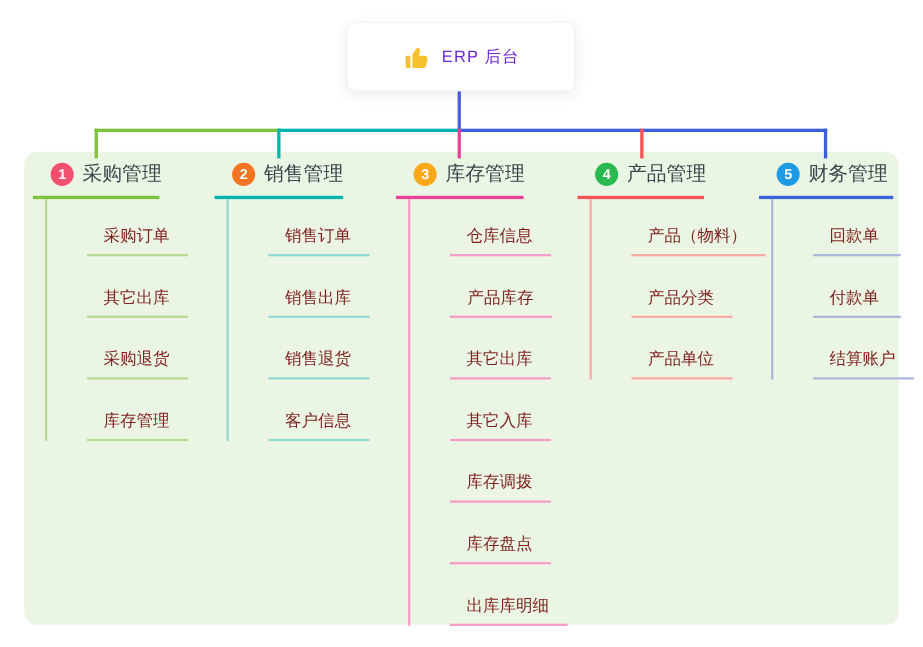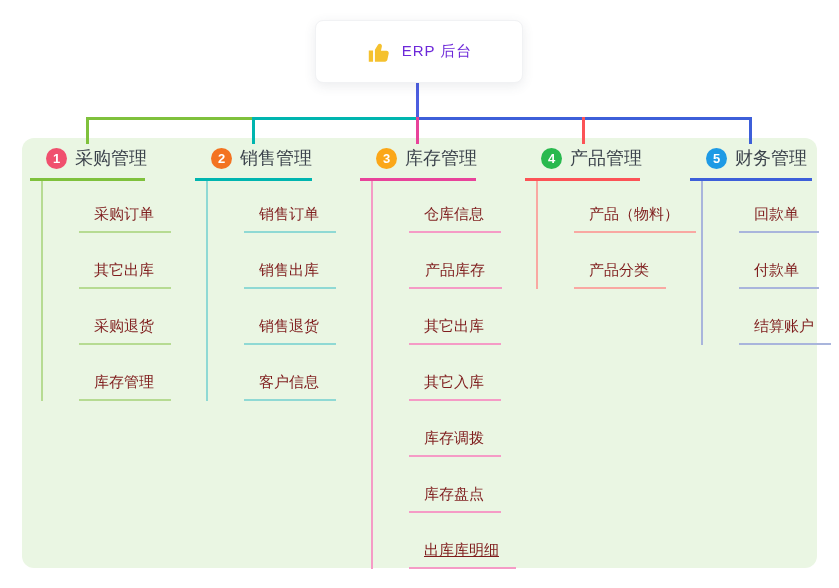--- a/index.html
+++ b/index.html
@@ -99,31 +99,32 @@
           <span class="badge" style="background: rgb(251, 167, 24);">3</span>
           <span class="branch-label">库存管理</span>
         </div>
         <ul class="branch-items" style="border-left-color: rgb(245, 155, 198);">
           <li class="branch-item" style="border-bottom-color: rgb(245, 155, 198);">仓库信息</li>
           <li class="branch-item" style="border-bottom-color: rgb(245, 155, 198); padding-left: 16px;">产品库存</li>
           <li class="branch-item" style="border-bottom-color: rgb(245, 155, 198);">其它出库</li>
           <li class="branch-item" style="border-bottom-color: rgb(245, 155, 198);">其它入库</li>
           <li class="branch-item" style="border-bottom-color: rgb(245, 155, 198);">库存调拨</li>
           <li class="branch-item" style="border-bottom-color: rgb(245, 155, 198);">库存盘点</li>
-          <li class="branch-item" style="border-bottom-color: rgb(245, 155, 198); text-decoration: underline;">出库库明细</li>
+          <li class="branch-item" style="border-bottom-color: rgb(245, 155, 198);">出库库明细</li>
         </ul>
       </div>
       <div class="branch" style="left: 525px;">
         <div class="branch-title" style="border-bottom-color: rgb(252, 83, 86); width: 115px;">
           <span class="badge" style="background: rgb(41, 185, 78);">4</span>
           <span class="branch-label">产品管理</span>
         </div>
         <ul class="branch-items" style="border-left-color: rgb(249, 168, 162);">
           <li class="branch-item" style="border-bottom-color: rgb(249, 168, 162);">产品（物料）</li>
           <li class="branch-item" style="border-bottom-color: rgb(249, 168, 162);">产品分类</li>
+          <li class="branch-item" style="border-bottom-color: rgb(249, 168, 162);">产品单位</li>
         </ul>
       </div>
       <div class="branch" style="left: 690px;">
         <div class="branch-title" style="border-bottom-color: rgb(61, 95, 217); width: 122px;">
           <span class="badge" style="background: rgb(30, 154, 229);">5</span>
           <span class="branch-label">财务管理</span>
         </div>
         <ul class="branch-items" style="border-left-color: rgb(169, 181, 220);">
           <li class="branch-item" style="border-bottom-color: rgb(169, 181, 220);">回款单</li>
           <li class="branch-item" style="border-bottom-color: rgb(169, 181, 220);">付款单</li>

